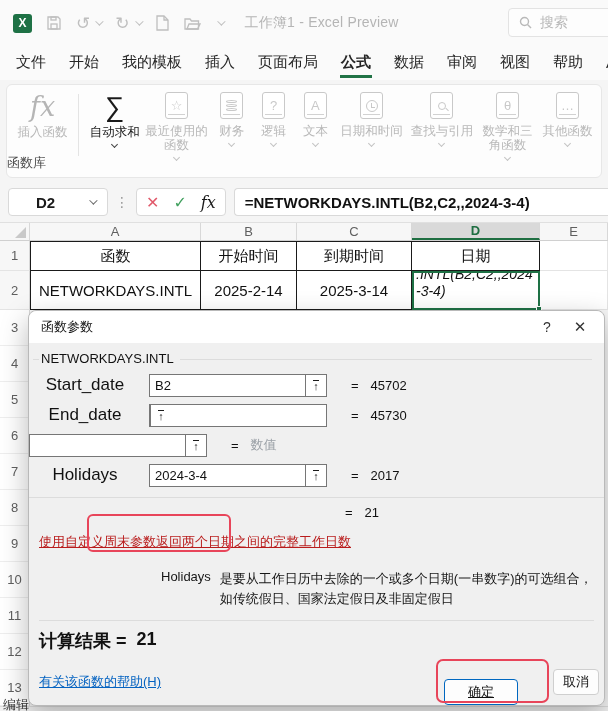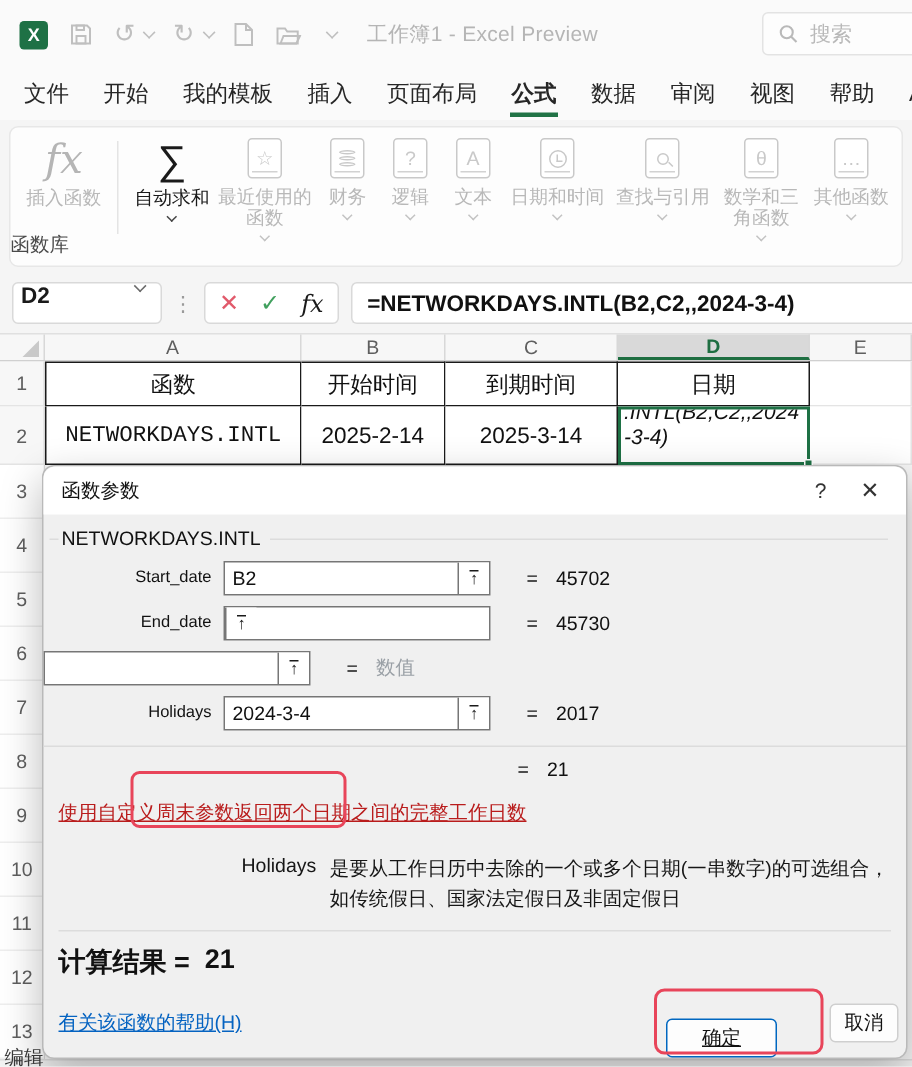--- a/index.html
+++ b/index.html
@@ -38,41 +38,41 @@
   .ic-clock::after { content:""; position:absolute; left:4.5px; top:2px; width:3px; height:4px; border-left:1.2px solid #c9c9c9; border-bottom:1.2px solid #c9c9c9; }
   .ic-mag { width:8px; height:8px; border:1.4px solid #c9c9c9; border-radius:50%; position:relative; }
   .ic-mag::after { content:""; position:absolute; left:6px; top:6px; width:4px; height:1.4px; background:#c9c9c9; transform:rotate(45deg); }
   .rb-chev { width:5px; height:5px; border-right:1.3px solid #c3c3c3; border-bottom:1.3px solid #c3c3c3; transform:rotate(45deg); margin-top:3px; }
   .rb-btn.enabled .rb-chev { border-color:#444; }
   .rb-label { margin-top:3px; }
   .group-label { position:absolute; left:0; right:0; bottom:5px; text-align:left; font-size:13px; color:#4a4a4a; }
 
   
   .fbar { position:absolute; left:0; top:182px; width:608px; height:40px; background:#f5f5f5; display:flex; align-items:center; }
-  .namebox { position:relative; margin-left:8px; width:100px; height:28px; background:#fff; border:1px solid #d9d9d9; border-radius:4px; display:flex; font-size:15px; font-weight:600; padding-left:5px; color:#1a1a1a; }
+  .namebox { position:relative; margin-left:8px; width:100px; height:28px; background:#fff; border:1px solid #d9d9d9; border-radius:4px; display:flex; align-items:center; font-size:15px; font-weight:600; padding-left:27px; color:#1a1a1a; }
   .namebox .chev { position:absolute; right:12px; border-color:#6a6a6a; }
   .fdots { color:#9a9a9a; font-size:14px; margin:0 7px; letter-spacing:0; }
   .fx-cluster { height:28px; background:#fff; border:1px solid #d9d9d9; border-radius:4px; display:flex; align-items:center; padding:0 9px; gap:14px; }
   .fx-x { color:#e15a6b; font-size:16px; font-weight:600; }
   .fx-check { color:#41a05e; font-size:16px; font-weight:600; }
   .fx-fx { font-family:"DejaVu Serif","Liberation Serif",serif; font-style:italic; font-size:16px; color:#1a1a1a; }
   .formulabox { margin-left:8px; height:28px; background:#fff; border:1px solid #d9d9d9; border-radius:4px 0 0 4px; border-right:none; flex:1; display:flex; align-items:center; padding-left:10px; font-size:15px; font-weight:600; color:#111; white-space:nowrap; overflow:hidden; }
 
   
   .colheads { position:absolute; left:0; top:222px; width:608px; height:19px; display:flex; background:#f7f7f7; border-top:1px solid #e0e0e0; border-bottom:1px solid #d0d0d0; font-size:13px; color:#5f5f5f; }
   .ch { border-right:1px solid #d8d8d8; display:flex; align-items:center; justify-content:center; height:100%; }
   .ch.corner { width:30px; position:relative; }
   .ch.corner::after { content:""; position:absolute; right:3px; bottom:2px; border-left:11px solid transparent; border-bottom:11px solid #c9c9c9; }
   .ch.sel { background:#d9d9d9; color:#1e6e41; border-bottom:2px solid #1e6e41; font-weight:600; }
   .grid { position:absolute; left:0; top:241px; width:608px; }
   .grow { display:flex; }
   .rnum { width:30px; background:#f7f7f7; border-right:1px solid #d8d8d8; border-bottom:1px solid #e4e4e4; color:#5f5f5f; font-size:13px; display:flex; align-items:center; justify-content:center; }
   .cell { border-right:1px solid #1a1a1a; border-bottom:1px solid #1a1a1a; display:flex; align-items:center; justify-content:center; font-size:15px; color:#111; background:#fff; }
   .cell.topb { border-top:1px solid #1a1a1a; }
-  .cell.leftb { border-left:1px solid #1a1a1a;font-family:Liberation Mono, monospace; }
+  .cell.leftb { border-left:1px solid #1a1a1a; }
   .cell.empty { border-right:1px solid #e4e4e4; border-bottom:1px solid #e4e4e4; }
   .cell.d2sel { border:2px solid #1e7145; justify-content:flex-start; align-items:flex-start; overflow:hidden; position:relative; }
   .d2txt { font-size:14px; line-height:17px; margin-top:-7px; padding-left:2px; white-space:pre-line; word-break:break-all; color:#111;font-style:italic; }
   .fillhandle { position:absolute; left:536px; top:306px; width:6px; height:6px; background:#1e7145; border:1px solid #fff; z-index:5; }
   .leftstrip { position:absolute; left:0; top:310px; width:30px; height:396px; background:#fff; border-right:1px solid #d8d8d8; }
   .leftstrip .rn { height:36px; display:flex; align-items:center; justify-content:center; color:#5f5f5f; font-size:13px; border-bottom:1px solid #eee; background:#fff; }
 
   
   .statusbar { position:absolute; left:0; top:706px; width:608px; height:5px; background:#f2f2f2; border-top:1px solid #dcdcdc; }
   .status-txt { position:absolute; left:3px; top:696px; font-size:13px; color:#3a3a3a; z-index:2; }
@@ -81,21 +81,21 @@
   .dlg { position:absolute; left:28px; top:310px; width:577px; height:396px; background:#f0f0f0; border:1px solid #b9b9b9; border-radius:8px; box-shadow:0 10px 28px rgba(0,0,0,.28); z-index:10; }
   .dlg-title { height:32px; background:#fff; border-radius:8px 8px 0 0; display:flex; align-items:center; font-size:13px; color:#111; padding-left:12px; position:relative; }
   .dlg-help-btn { position:absolute; right:48px; top:7px; width:18px; height:18px; display:flex; align-items:center; justify-content:center; font-size:14px; color:#333; }
   .dlg-close-btn { position:absolute; right:14px; top:6px; width:20px; height:20px; display:flex; align-items:center; justify-content:center; font-size:15px; color:#333; }
   .grp-row { display:flex; align-items:center; margin:8px 12px 0 4px; }
   .grp-tick { width:6px; border-top:1px solid #dcdcdc; margin-top:1px; }
   .grp-name { font-size:13px; color:#111; padding:0 6px 0 2px; }
   .grp-line { flex:1; border-top:1px solid #dcdcdc; margin-top:1px; }
   .params { position:relative; margin-top:4px; }
   .prow { display:flex; align-items:center; height:30px; }
-  .plabel { width:120px; text-align:right; padding-right:8px; font-size:11px; color:#111; }
+  .plabel { width:120px; text-align:center; padding-right:8px; font-size:17px; color:#111; }
   .pinput { width:178px; height:23px; background:#fff; border:1px solid #767676; display:flex; }
   .pvalue { flex:1; font-size:13px; color:#111; padding:3px 0 0 5px; white-space:nowrap; overflow:hidden; }
   .collapse-btn { width:21px; border-left:1px solid #767676; display:flex; align-items:center; justify-content:center; background:#fff; }
   .colico { font-size:11px; line-height:10px; color:#1a1a1a; border-top:1.6px solid #1a1a1a; padding-top:0; font-weight:600; }
   .colico::after { content:"↑"; }
   .peq { margin-left:24px; font-size:13px; color:#111; }
   .pres { margin-left:12px; font-size:13px; color:#111; }
   .pres.muted { color:#9aa0a6; }
   .redbox1 { position:absolute; left:58px; top:-4px; width:144px; height:38px; border:2.5px solid #e8455a; border-radius:6px; pointer-events:none; z-index:3; }
   .groove { margin:7px 0 0 0; border-top:1px solid #dcdcdc; }

